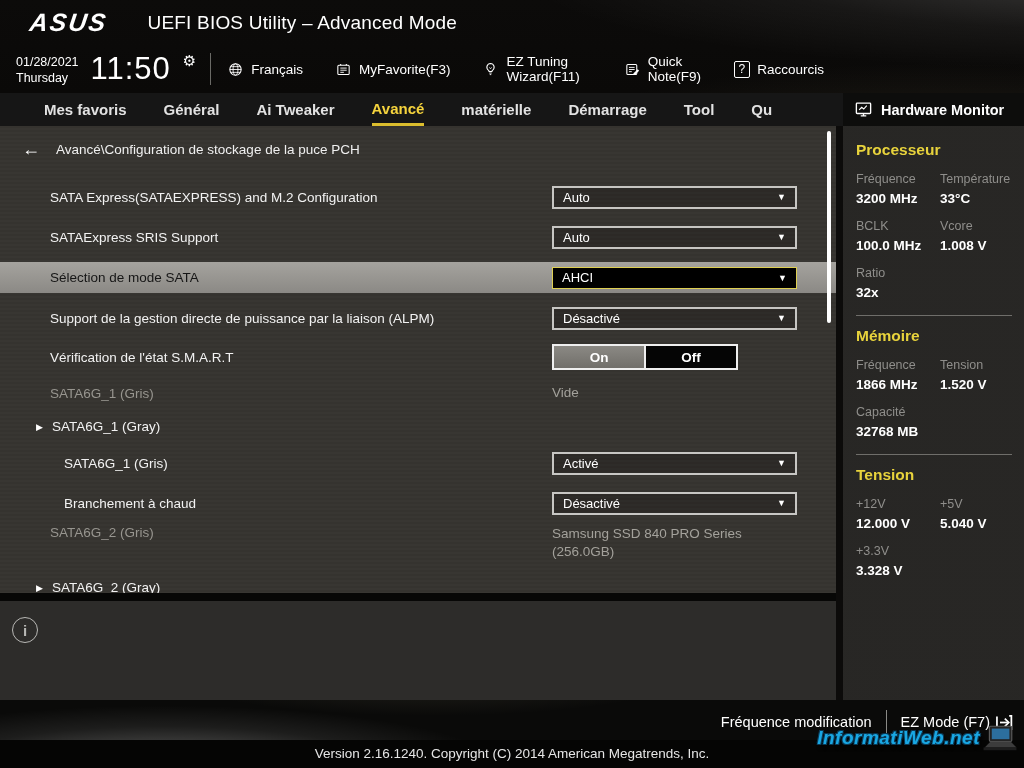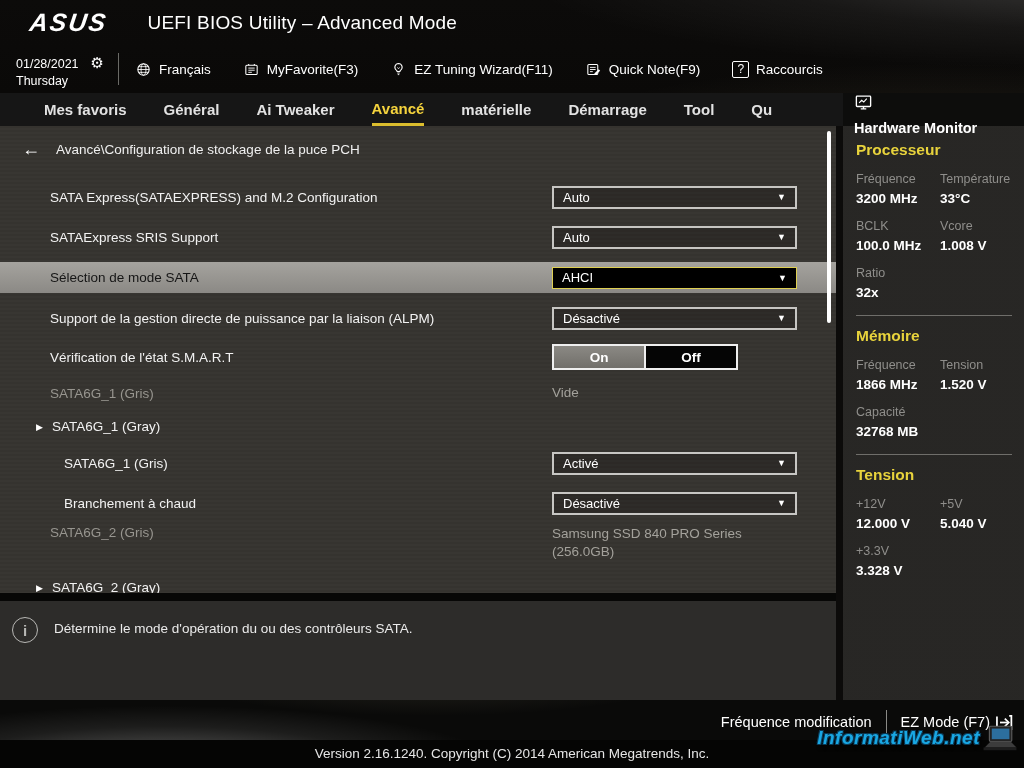--- a/index.html
+++ b/index.html
@@ -79,22 +79,22 @@
     background:#2d2c2a; border-top:8px solid #070706; display:flex; align-items:flex-start;
     gap:16px; padding:16px 24px 0 12px; }
   .info-icon { width:26px; height:26px; border:1.5px solid #b8b8b5; border-radius:50%;
     color:#b8b8b5; font-size:15px; display:flex; align-items:center; justify-content:center;
     flex:none; font-weight:600; }
   .help-text { color:#eaeaea; font-size:13.5px; padding-top:4px; }
 
   
   #sidebar { position:absolute; left:843px; top:93px; width:181px; height:612px;
     background:linear-gradient(#29282655,#29282655), #272624; }
-  .hm-header { height:33px; background:#0d0d0c; display:flex; gap:8px;
-    padding-left:11px; color:#fff; font-size:14.5px; font-weight:600;flex-direction:column; }
+  .hm-header { height:33px; background:#0d0d0c; display:flex; align-items:center; gap:8px;
+    padding-left:11px; color:#fff; font-size:14.5px; font-weight:600; }
   .hm-header .icon svg { width:19px; height:19px; display:block; }
   .hm-body { padding:4px 0 0 13px; }
   .hm-title { color:#e8d33c; font-size:15.5px; font-weight:700; margin:11px 0 13px; }
   .hm-row { display:flex; margin-bottom:13px; }
   .hm-cell { width:87px; }
   .hm-cell .l { color:#8f8e8b; font-size:12.5px; margin-bottom:5px; }
   .hm-cell .v { color:#fff; font-size:13.5px; font-weight:700; }
   .hm-divider { width:156px; height:1px; background:#6f6e6a; margin:15px 0 3px; }
 
   
@@ -127,20 +127,21 @@
     <div id="titlebar">
       <span class="asus-logo">ASUS</span>
       <span class="app-title">UEFI BIOS Utility – Advanced Mode</span>
     </div>
     <div id="utilitybar">
       <div class="datetime">
         <div class="date-stack">
           <div>01/28/2021</div>
           <div>Thursday</div>
         </div>
+        <div class="time-big">11:50</div>
         <div class="gear">⚙</div>
       </div>
       <div class="vsep"></div>
       <div id="util-items">
           <div class="util-item">
             <span class="icon">
               <svg viewBox="0 0 24 24">
                 <circle cx="12" cy="12" r="8" fill="none" stroke="#fff" stroke-width="1.5"></circle>
                 <ellipse cx="12" cy="12" rx="3.5" ry="8" fill="none" stroke="#fff" stroke-width="1.2"></ellipse>
                 <path d="M4 12h16M5.5 8h13M5.5 16h13" stroke="#fff" stroke-width="1.2"></path>
@@ -280,21 +281,20 @@
           <span class="expand-arrow">▶</span>
           <span class="lbl">SATA6G_2 (Gray)</span>
         </div>
       </div>
     <div class="scroll-thumb"></div>
   </div>
   <div id="gap-col"></div>
 
   <div id="help-panel">
     <div class="info-icon">i</div>
-    <div class="help-text">Détermine le mode d'opération du ou des contrôleurs SATA.</div>
   </div>
 
   <div id="sidebar">
     <div class="hm-header">
       <span class="icon">
           <svg viewBox="0 0 24 24">
             <rect x="3" y="4" width="18" height="13" rx="1" fill="none" stroke="#fff" stroke-width="1.7"></rect>
             <path d="M6.5 12.5l3.2-3.2 2.6 2.1 3.8-4.2" fill="none" stroke="#fff" stroke-width="1.5"></path>
             <path d="M8.5 20h7M12 17.2V20" stroke="#fff" stroke-width="1.7"></path>
           </svg>

